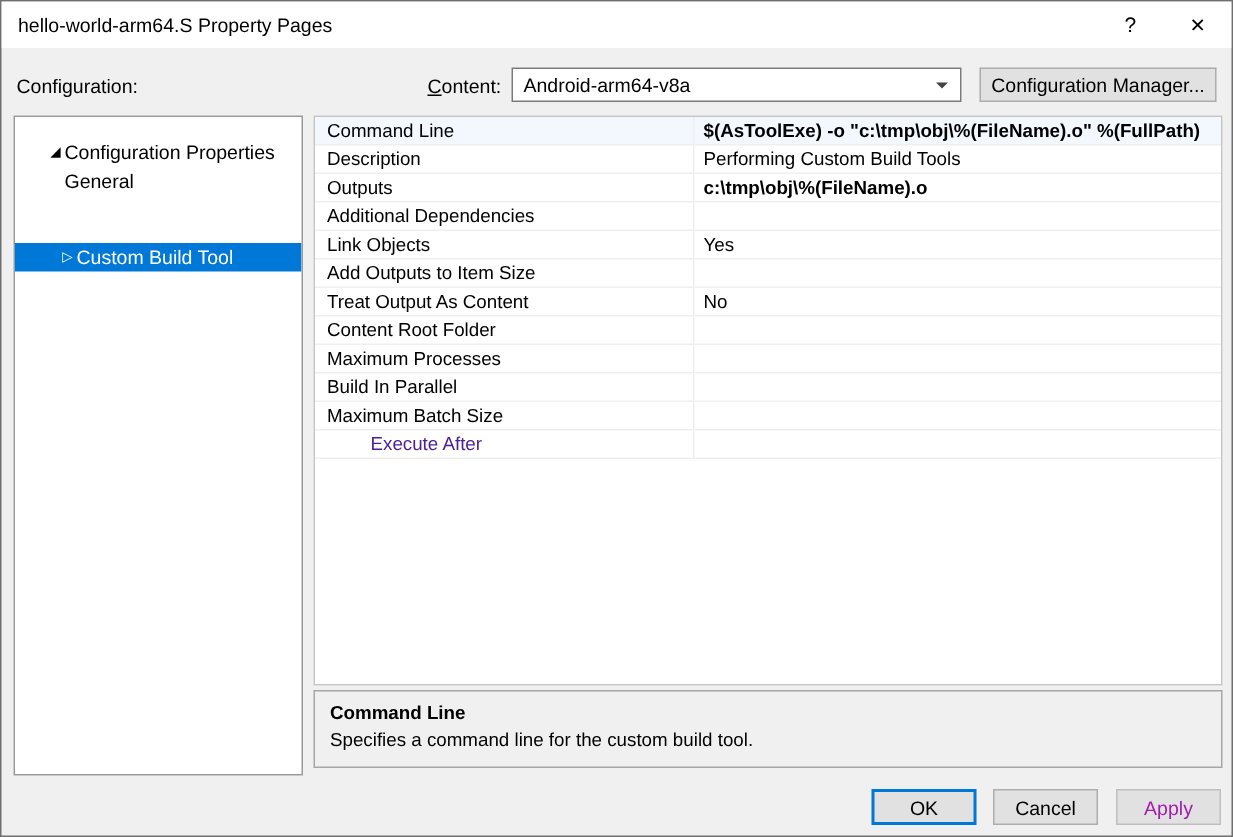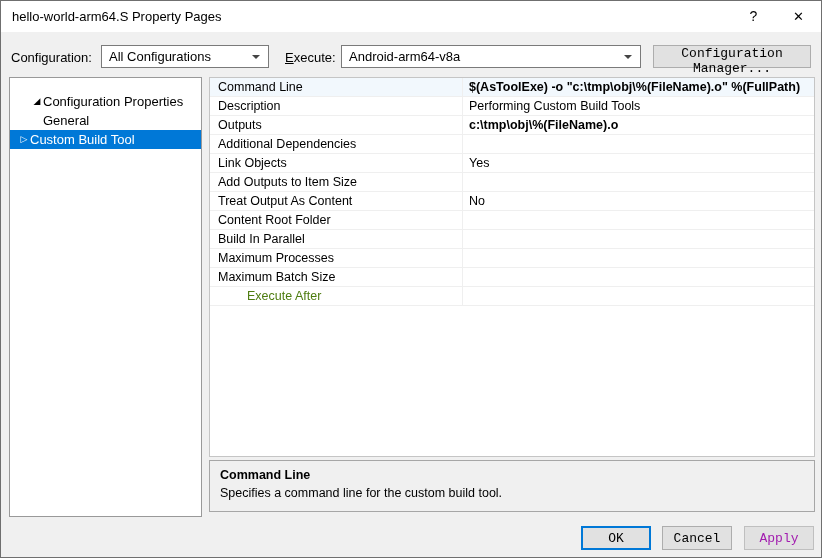--- a/index.html
+++ b/index.html
@@ -46,21 +46,21 @@
   .combo.plat { left: 340px; width: 300px; }
   .combo .chev {
     position: absolute; right: 8px; top: 9px;
     width: 0; height: 0;
     border-left: 4px solid transparent;
     border-right: 4px solid transparent;
     border-top: 4px solid #444;
   }
 
   button {
-    font-family: Liberation Mono, monospace;
+    font-family: Liberation Sans, sans-serif;
     font-size: 13px;
     background: #e1e1e1;
     border: 1px solid #adadad;
     cursor: default;
   }
   .cfg-mgr-btn {
     position: absolute; top: 44px; left: 652px; width: 158px; height: 23px;
   }
 
   
@@ -69,42 +69,42 @@
     background: #fff; border: 1px solid #999;
     font-size: 13px; overflow: hidden;
   }
   .tree-item {
     position: relative; height: 19px; line-height: 19px;
     white-space: nowrap; cursor: default;
   }
   .tree-item .tw { display: inline-block; width: 12px; text-align: center; font-size: 9px; vertical-align: top; }
   .tree-item.lvl0 { padding-left: 21px; padding-top: 2px; height: 21px; margin-top: 12px; }
   .tree-item.lvl1 { padding-left: 33px; }
-  .tree-item.lvl1.has-tw { padding-left: 8px; }
+  .tree-item.lvl1.has-tw { padding-left: 29px; margin-top: 32px; }
   .tree-item.selected { background: #0078d7; color: #fff; }
 
   
   .grid {
     position: absolute; left: 208px; top: 76px; width: 606px; height: 380px;
     background: #fff; border: 1px solid #c5c5c5;
     font-size: 12.5px; overflow: hidden;
   }
   .prow { display: flex; height: 19px; line-height: 18px; border-bottom: 1px solid #efefef; cursor: default; }
   .prow .name {
     width: 253px; padding-left: 8px;
     border-right: 1px solid #efefef;
     overflow: hidden; white-space: nowrap;
   }
   .prow .value {
     flex: 1; padding-left: 6px;
     overflow: hidden; white-space: nowrap;
   }
   .prow.selected { background: #f2f8fd; }
   .prow .value.bold { font-weight: bold; }
-  .prow.disabled .name, .prow.disabled .value { color: #4d7c0f; padding-left: 37px; }
+  .prow.disabled .name, .prow.disabled .value { color: #4c1d95; padding-left: 37px; }
 
   
   .desc {
     position: absolute; left: 208px; top: 459px; width: 606px; height: 52px;
     background: #f0f0f0; border: 1px solid #a6a6a6;
     padding: 7px 10px; font-size: 12.5px;
   }
   .desc .desc-title { font-weight: bold; }
   .desc .desc-text { margin-top: 4px; }
 
@@ -125,26 +125,22 @@
     <span class="title">hello-world-arm64.S Property Pages</span>
     <div class="tb-btn help">
       <span>?</span>
     </div>
     <div class="tb-btn close">
       <span>✕</span>
     </div>
   </div>
 
   <span class="cfg-label">Configuration:</span>
-  <div class="combo cfg">
-    <span>All Configurations</span>
-    <span class="chev"></span>
-  </div>
-
-  <span class="plat-label">Execute:</span>
+
+  <span class="plat-label">Content:</span>
   <div class="combo plat">
     <span>Android-arm64-v8a</span>
     <span class="chev"></span>
   </div>
 
   <button class="cfg-mgr-btn">Configuration Manager...</button>
 
   <div class="tree">
     <div class="tree-item lvl0">
       <span class="tw">◢</span><span>Configuration Properties</span>
@@ -184,25 +180,25 @@
     </div>
     <div class="prow">
       <div class="name">Treat Output As Content</div>
       <div class="value">No</div>
     </div>
     <div class="prow">
       <div class="name">Content Root Folder</div>
       <div class="value"></div>
     </div>
     <div class="prow">
+      <div class="name">Maximum Processes</div>
+      <div class="value"></div>
+    </div>
+    <div class="prow">
       <div class="name">Build In Parallel</div>
-      <div class="value"></div>
-    </div>
-    <div class="prow">
-      <div class="name">Maximum Processes</div>
       <div class="value"></div>
     </div>
     <div class="prow">
       <div class="name">Maximum Batch Size</div>
       <div class="value"></div>
     </div>
     <div class="prow disabled">
       <div class="name">Execute After</div>
       <div class="value"></div>
     </div>

